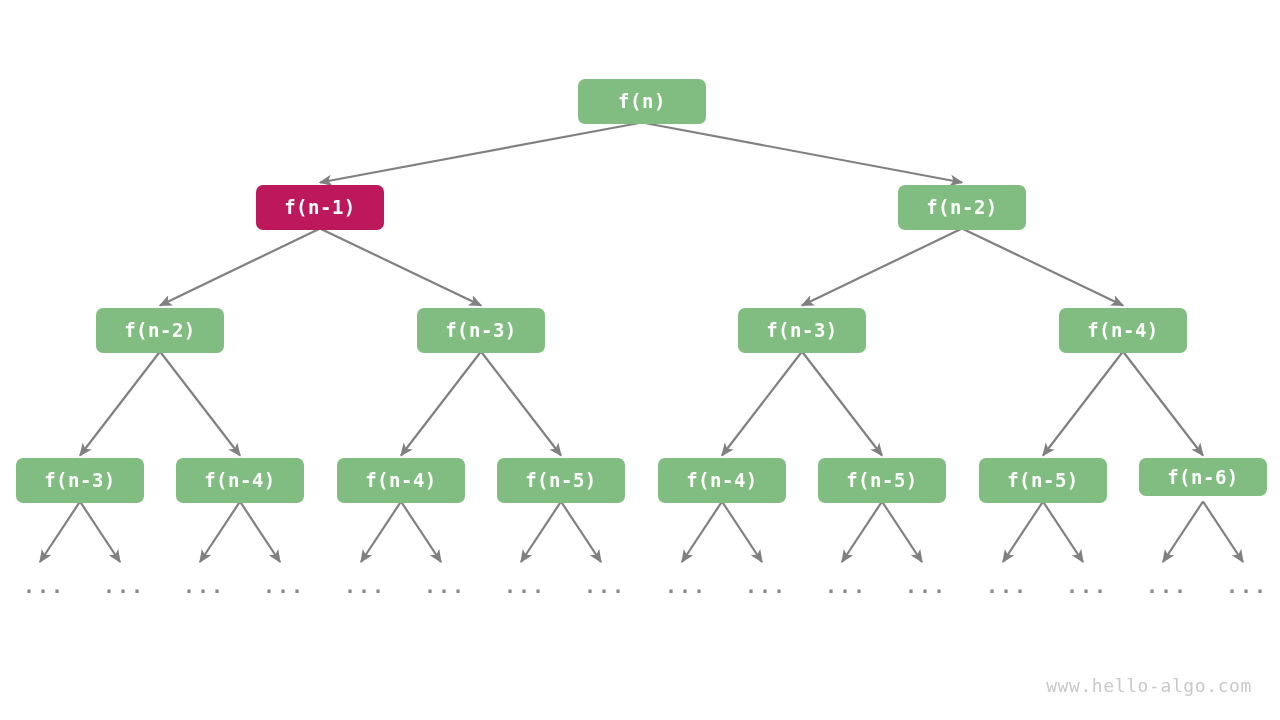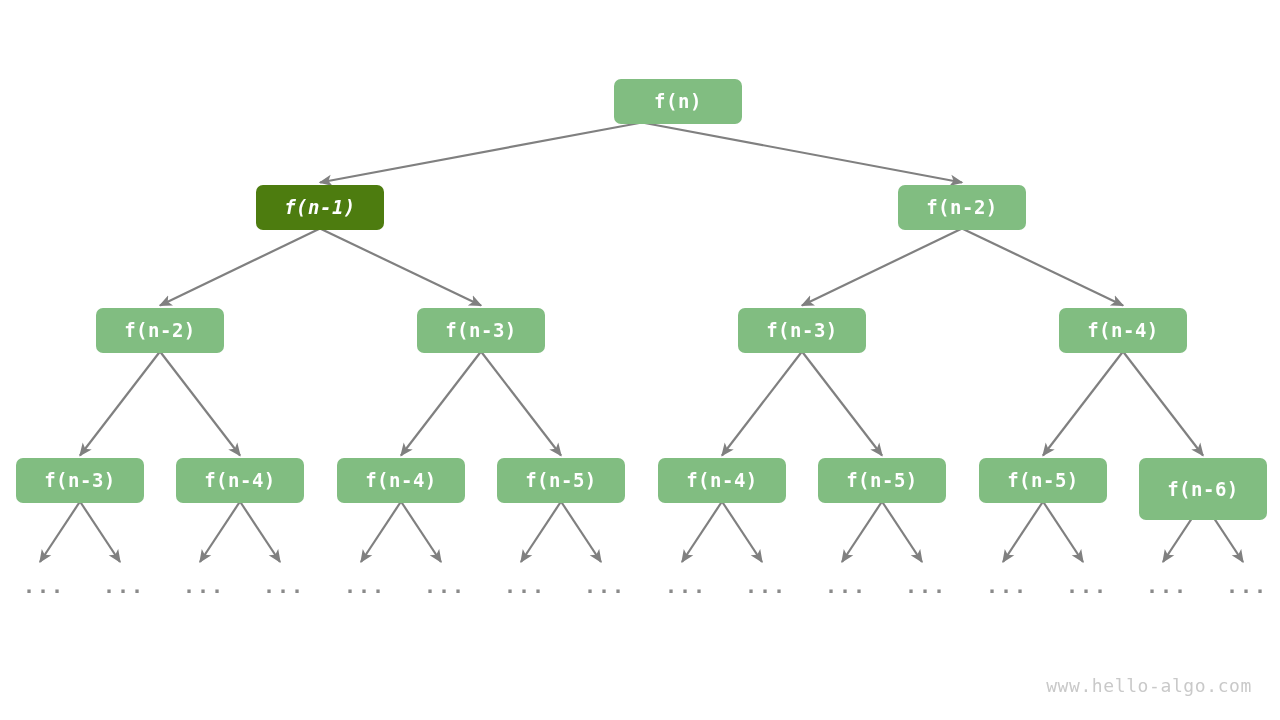--- a/index.html
+++ b/index.html
@@ -106,35 +106,35 @@
         <line x1="722" y1="501.5" x2="762" y2="562" stroke="#808080" stroke-width="2.2" marker-end="url(#arrowhead)"></line>
         <line x1="882" y1="501.5" x2="842" y2="562" stroke="#808080" stroke-width="2.2" marker-end="url(#arrowhead)"></line>
         <line x1="882" y1="501.5" x2="922" y2="562" stroke="#808080" stroke-width="2.2" marker-end="url(#arrowhead)"></line>
         <line x1="1043" y1="501.5" x2="1003" y2="562" stroke="#808080" stroke-width="2.2" marker-end="url(#arrowhead)"></line>
         <line x1="1043" y1="501.5" x2="1083" y2="562" stroke="#808080" stroke-width="2.2" marker-end="url(#arrowhead)"></line>
         <line x1="1203" y1="501.5" x2="1163" y2="562" stroke="#808080" stroke-width="2.2" marker-end="url(#arrowhead)"></line>
         <line x1="1203" y1="501.5" x2="1243" y2="562" stroke="#808080" stroke-width="2.2" marker-end="url(#arrowhead)"></line>
       </g>
   </svg>
   <div id="node-layer">
-      <div class="node" style="left: 578px; top: 78.5px; width: 128px; height: 45px; background: rgb(129, 189, 129); color: rgb(255, 255, 255); border-radius: 7px; margin-left: 36px;">f(n)</div>
-      <div class="node" style="left: 256px; top: 184.5px; width: 128px; height: 45px; background: #4d7c0f; color: rgb(255, 255, 255); border-radius: 7px; font-style: italic;">f(n-1)</div>
+      <div class="node" style="left: 578px; top: 78.5px; width: 128px; height: 45px; background: rgb(129, 189, 129); color: rgb(255, 255, 255); border-radius: 7px;">f(n)</div>
+      <div class="node" style="left: 256px; top: 184.5px; width: 128px; height: 45px; background: #be185d; color: rgb(255, 255, 255); border-radius: 7px;">f(n-1)</div>
       <div class="node" style="left: 898px; top: 184.5px; width: 128px; height: 45px; background: rgb(129, 189, 129); color: rgb(255, 255, 255); border-radius: 7px;">f(n-2)</div>
       <div class="node" style="left: 96px; top: 307.5px; width: 128px; height: 45px; background: rgb(129, 189, 129); color: rgb(255, 255, 255); border-radius: 7px;">f(n-2)</div>
       <div class="node" style="left: 417px; top: 307.5px; width: 128px; height: 45px; background: rgb(129, 189, 129); color: rgb(255, 255, 255); border-radius: 7px;">f(n-3)</div>
       <div class="node" style="left: 738px; top: 307.5px; width: 128px; height: 45px; background: rgb(129, 189, 129); color: rgb(255, 255, 255); border-radius: 7px;">f(n-3)</div>
       <div class="node" style="left: 1059px; top: 307.5px; width: 128px; height: 45px; background: rgb(129, 189, 129); color: rgb(255, 255, 255); border-radius: 7px;">f(n-4)</div>
       <div class="node" style="left: 16px; top: 457.5px; width: 128px; height: 45px; background: rgb(129, 189, 129); color: rgb(255, 255, 255); border-radius: 7px;">f(n-3)</div>
       <div class="node" style="left: 176px; top: 457.5px; width: 128px; height: 45px; background: rgb(129, 189, 129); color: rgb(255, 255, 255); border-radius: 7px;">f(n-4)</div>
       <div class="node" style="left: 337px; top: 457.5px; width: 128px; height: 45px; background: rgb(129, 189, 129); color: rgb(255, 255, 255); border-radius: 7px;">f(n-4)</div>
       <div class="node" style="left: 497px; top: 457.5px; width: 128px; height: 45px; background: rgb(129, 189, 129); color: rgb(255, 255, 255); border-radius: 7px;">f(n-5)</div>
       <div class="node" style="left: 658px; top: 457.5px; width: 128px; height: 45px; background: rgb(129, 189, 129); color: rgb(255, 255, 255); border-radius: 7px;">f(n-4)</div>
       <div class="node" style="left: 818px; top: 457.5px; width: 128px; height: 45px; background: rgb(129, 189, 129); color: rgb(255, 255, 255); border-radius: 7px;">f(n-5)</div>
       <div class="node" style="left: 979px; top: 457.5px; width: 128px; height: 45px; background: rgb(129, 189, 129); color: rgb(255, 255, 255); border-radius: 7px;">f(n-5)</div>
-      <div class="node" style="left: 1139px; top: 457.5px; width: 128px; height: 62px; background: rgb(129, 189, 129); color: rgb(255, 255, 255); border-radius: 7px;">f(n-6)</div>
+      <div class="node" style="left: 1139px; top: 457.5px; width: 128px; height: 38px; background: rgb(129, 189, 129); color: rgb(255, 255, 255); border-radius: 7px;">f(n-6)</div>
     </div>
   <div id="ellipsis-layer">
       <div class="ellipsis" style="left: 23px; top: 576px; color: rgb(138, 138, 138);">...</div>
       <div class="ellipsis" style="left: 103px; top: 576px; color: rgb(138, 138, 138);">...</div>
       <div class="ellipsis" style="left: 183px; top: 576px; color: rgb(138, 138, 138);">...</div>
       <div class="ellipsis" style="left: 263px; top: 576px; color: rgb(138, 138, 138);">...</div>
       <div class="ellipsis" style="left: 344px; top: 576px; color: rgb(138, 138, 138);">...</div>
       <div class="ellipsis" style="left: 424px; top: 576px; color: rgb(138, 138, 138);">...</div>
       <div class="ellipsis" style="left: 504px; top: 576px; color: rgb(138, 138, 138);">...</div>
       <div class="ellipsis" style="left: 584px; top: 576px; color: rgb(138, 138, 138);">...</div>

